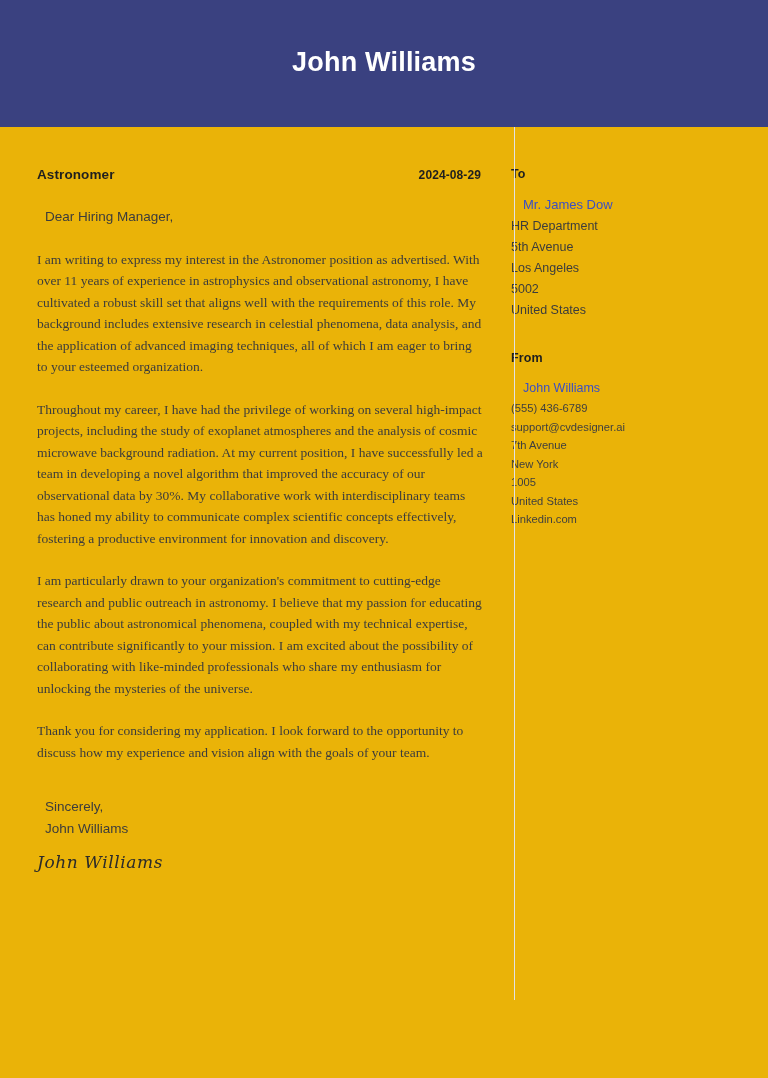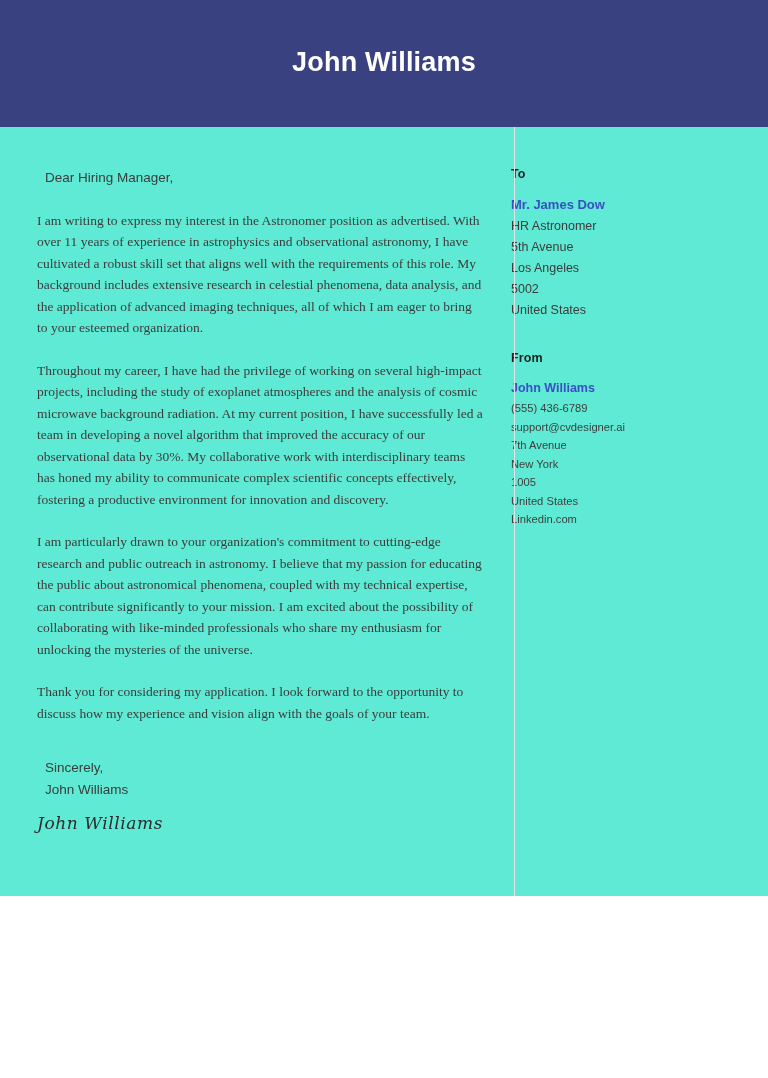--- a/index.html
+++ b/index.html
@@ -10,22 +10,22 @@
   body {
     width: 768px;
     height: 1078px;
     font-family: "Liberation Sans", sans-serif;
     color: #333333;
     -webkit-font-smoothing: antialiased;
   }
   .page {
     position: relative;
     width: 768px;
-    height: 896px;
-    background: #5eead4;
+    height: 1078px;
+    background: #eab308;
     overflow: hidden;
   }
 
   
   .header-band {
     width: 768px;
     height: 127px;
     background: #3A4180;
     display: flex;
     align-items: center;
@@ -127,24 +127,25 @@
     font-size: 12.5px;
     font-weight: bold;
     color: #1f1f1f;
     margin: 0 0 13px 0;
     letter-spacing: 0.1px;
   }
   .contact-block { margin: 0 0 30px 0; }
   .contact-block:last-child { margin-bottom: 0; }
   .contact-name {
     font-size: 13px;
-    font-weight: bold;
+    font-weight: normal;
     color: #3B4FC4;
     line-height: 21px;
     margin-bottom: 1px;
+    margin-left: 12px;
   }
   .contact-line {
     font-size: 12.5px;
     color: #3c3c3c;
     line-height: 21px;
   }
   .contact-block.from .contact-name {
     font-size: 12.5px;
     line-height: 20px;
   }
@@ -162,20 +163,24 @@
   <div class="header-band">
     <h1 class="header-name">John Williams</h1>
   </div>
 
   <div class="body-wrap">
 
     <div class="divider"></div>
 
     <div class="letter-col">
 
+      <div class="meta-row">
+        <span class="job-title">Astronomer</span>
+        <span class="letter-date">2024-08-29</span>
+      </div>
 
       <p class="salutation">Dear Hiring Manager,</p>
 
       <p class="para">I am writing to express my interest in the Astronomer position as advertised. With over 11 years of experience in astrophysics and observational astronomy, I have cultivated a robust skill set that aligns well with the requirements of this role. My background includes extensive research in celestial phenomena, data analysis, and the application of advanced imaging techniques, all of which I am eager to bring to your esteemed organization.</p>
       <p class="para">Throughout my career, I have had the privilege of working on several high-impact projects, including the study of exoplanet atmospheres and the analysis of cosmic microwave background radiation. At my current position, I have successfully led a team in developing a novel algorithm that improved the accuracy of our observational data by 30%. My collaborative work with interdisciplinary teams has honed my ability to communicate complex scientific concepts effectively, fostering a productive environment for innovation and discovery.</p>
       <p class="para">I am particularly drawn to your organization's commitment to cutting-edge research and public outreach in astronomy. I believe that my passion for educating the public about astronomical phenomena, coupled with my technical expertise, can contribute significantly to your mission. I am excited about the possibility of collaborating with like-minded professionals who share my enthusiasm for unlocking the mysteries of the universe.</p>
       <p class="para">Thank you for considering my application. I look forward to the opportunity to discuss how my experience and vision align with the goals of your team.</p>
 
       <div class="closing">
         <span class="closing-line">Sincerely,</span>
@@ -184,21 +189,21 @@
 
       <div class="signature">John Williams</div>
 
     </div>
 
     <div class="contact-col">
 
       <div class="contact-block to">
         <div class="contact-heading">To</div>
         <div class="contact-name">Mr. James Dow</div>
-        <div class="contact-line">HR Astronomer</div>
+        <div class="contact-line">HR Department</div>
         <div class="contact-line">5th Avenue</div>
         <div class="contact-line">Los Angeles</div>
         <div class="contact-line">5002</div>
         <div class="contact-line">United States</div>
       </div>
 
       <div class="contact-block from">
         <div class="contact-heading">From</div>
         <div class="contact-name">John Williams</div>
         <div class="contact-line">(555) 436-6789</div>

